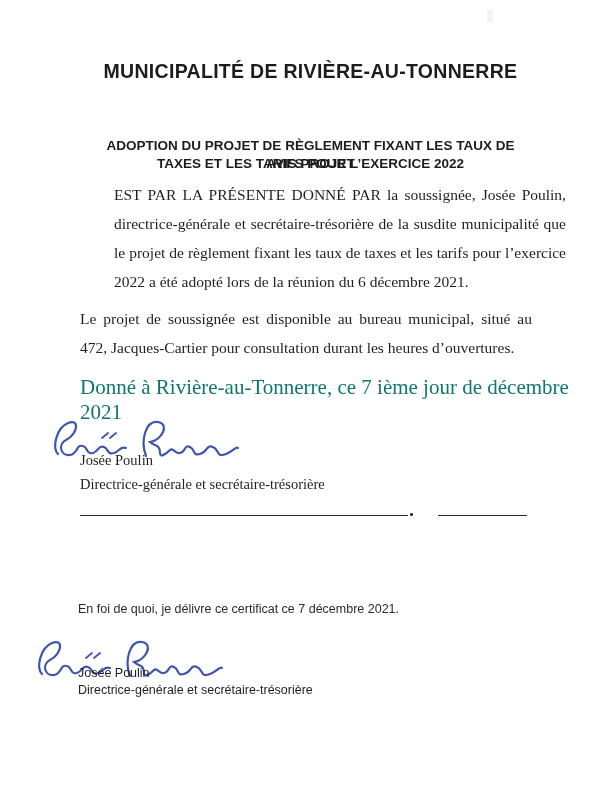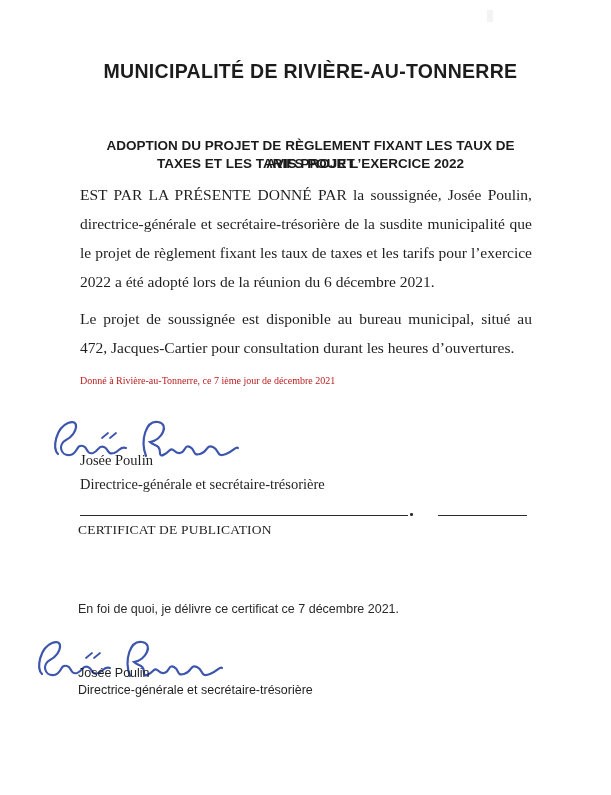--- a/index.html
+++ b/index.html
@@ -50,28 +50,28 @@
   }
   .body-para {
     position: absolute;
     left: 80px;
     width: 452px;
     font-size: 15.5px;
     line-height: 29px;
     text-align: justify;
     color: #1f1f1f;
   }
-  .para-1 { top: 180px; }
+  .para-1 { top: 180px; margin-left: 34px; }
   .para-2 { top: 304px; }
   .dateline {
     position: absolute;
     left: 80px;
     top: 375px;
-    font-size: 10px;
-    color: #b91c1c;
+    font-size: 21px;
+    color: #0f766e;
   }
   .signature-svg {
     position: absolute;
   }
   .sig-top-svg  { left: 50px; top: 414px; }
   .sig-bot-svg  { left: 34px; top: 634px; }
   .sig-name-top {
     position: absolute;
     left: 80px; top: 452px;
     font-size: 14.5px;
@@ -168,21 +168,20 @@
   </svg>
 
   <div class="sig-name-top">Josée Poulin</div>
 
   <div class="sig-title-top">Directrice-générale et secrétaire-trésorière</div>
 
   <div class="rule-long"></div>
   <div class="rule-dot"></div>
   <div class="rule-short"></div>
 
-  <div class="cert-heading">CERTIFICAT DE PUBLICATION</div>
 
 
   <div class="cert-closing">En foi de quoi, je délivre ce certificat ce 7 décembre 2021.</div>
 
   <svg class="signature-svg sig-bot-svg" width="190" height="55" viewBox="0 0 190 55">
     <path class="sig-path" fill="none" stroke="#3d55ad" stroke-width="2.2" stroke-linecap="round" d="M8 40 C 2 34, 6 14, 18 9 C 30 4, 28 20, 16 26 C 8 30, 10 42, 20 41 C 28 40, 26 30, 33 32 C 38 33, 36 41, 43 39 C 49 37, 48 31, 54 33 C 59 35, 57 41, 64 39 C 70 37, 70 32, 76 34"></path>
     <path class="sig-path" fill="none" stroke="#3d55ad" stroke-width="2.2" stroke-linecap="round" d="M96 42 C 90 26, 96 6, 108 8 C 120 10, 112 26, 100 28 C 104 32, 110 30, 110 39 C 110 44, 116 40, 120 36 C 124 33, 124 40, 130 39 C 136 38, 134 30, 140 33 C 146 36, 142 42, 150 40 C 158 38, 156 30, 163 33 C 170 36, 166 44, 176 40 C 184 37, 186 32, 188 34"></path>
     <path class="sig-path" fill="none" stroke="#3d55ad" stroke-width="1.8" stroke-linecap="round" d="M52 24 l 6 -5 M60 24 l 6 -5"></path>
   </svg>
 

